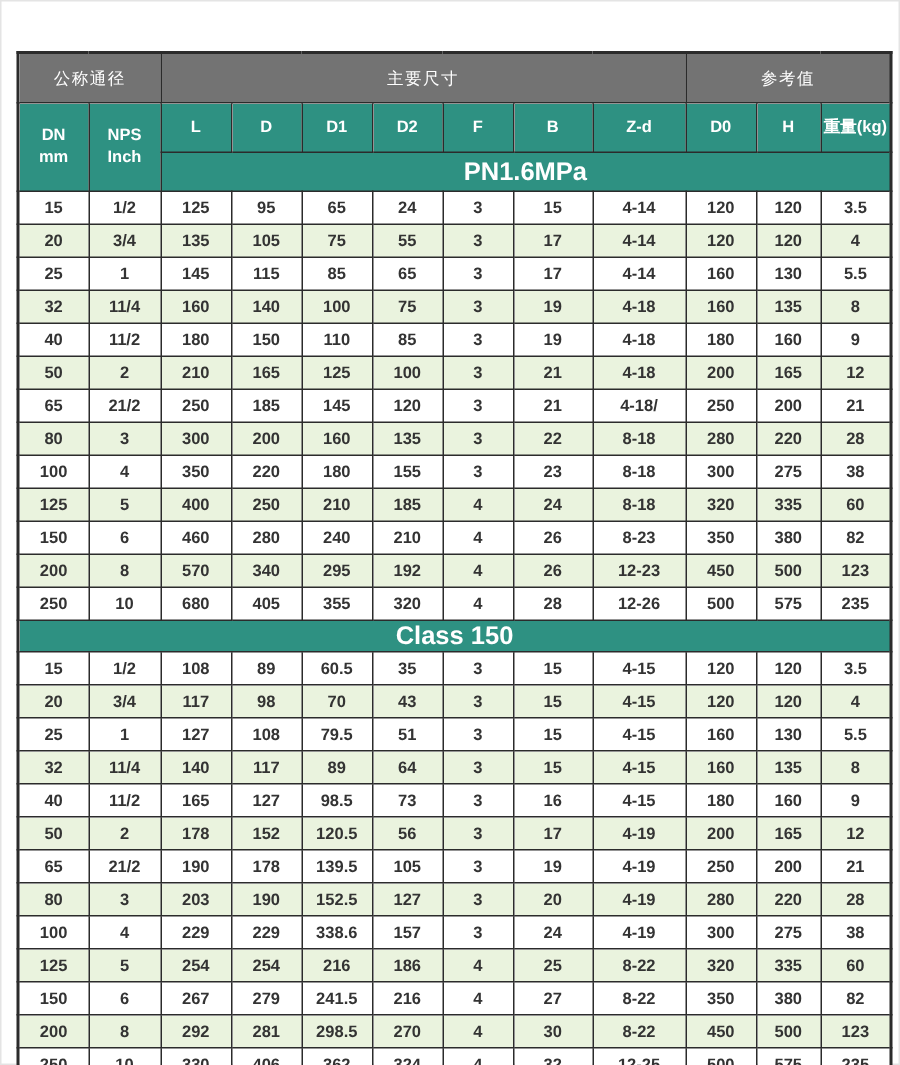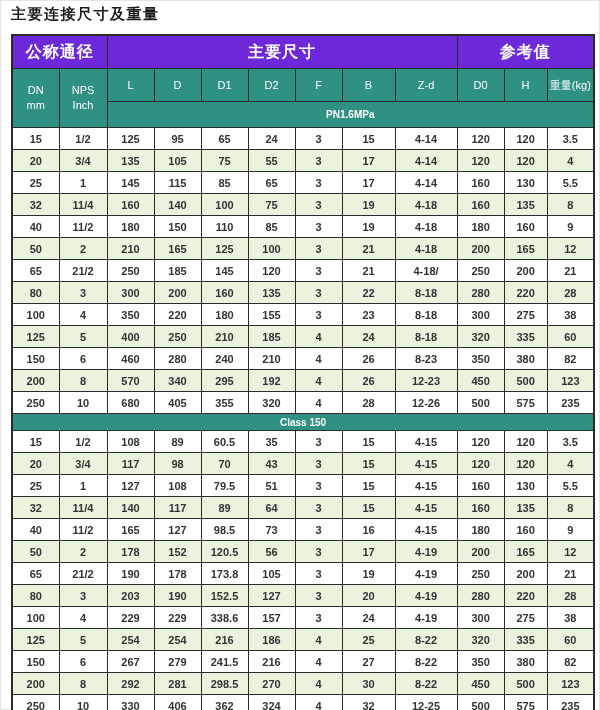--- a/index.html
+++ b/index.html
@@ -29,50 +29,49 @@
     border:2px solid #2b2b2b;
   }
   table.dims th, table.dims td {
     border:1px solid #2b2b2b;
     text-align:center;
     vertical-align:middle;
     padding:0;
     overflow:hidden;
   }
   .gh {
-    background:#6d28d9; color:#ffffff;
-    font-size:16px; font-weight:bold;
+    background:#737373; color:#ffffff;
+    font-size:11px; font-weight:normal;
     height:32px; letter-spacing:1px;
   }
   .ch {
     background:#2e9182; color:#ffffff;
-    font-size:11px; font-weight:normal;
+    font-size:11px; font-weight:bold;
     height:32px;
     white-space:pre-line; line-height:1.35;
   }
   td.band {
     background:#2e9182; color:#ffffff;
-    font-size:10px; font-weight:bold;
+    font-size:17px; font-weight:bold;
   }
   td.band-pn  { height:25px; }
   td.band-cls { height:16px; }
   tr.data-row td {
     height:21px;
     font-size:11px; font-weight:bold;
     color:#333333;
     background:#ffffff;
   }
   tr.data-row.alt td { background:#eaf3de; }
 </style>
 </head>
 <body>
 
 <div class="page">
 
-  <div class="title">主要连接尺寸及重量</div>
 
   <table class="dims">
     <colgroup>
       <col style="width:47px">
         <col style="width:48px">
       <col style="width:47px">
         <col style="width:47px">
         <col style="width:47px">
       <col style="width:47px">
         <col style="width:47px">
@@ -374,21 +373,21 @@
           <td>4-19</td>
           <td>200</td>
           <td>165</td>
           <td>12</td>
         </tr>
         <tr class="data-row">
           <td>65</td>
           <td>21/2</td>
           <td>190</td>
           <td>178</td>
-          <td>173.8</td>
+          <td>139.5</td>
           <td>105</td>
           <td>3</td>
           <td>19</td>
           <td>4-19</td>
           <td>250</td>
           <td>200</td>
           <td>21</td>
         </tr>
         <tr class="data-row alt">
           <td>80</td>

